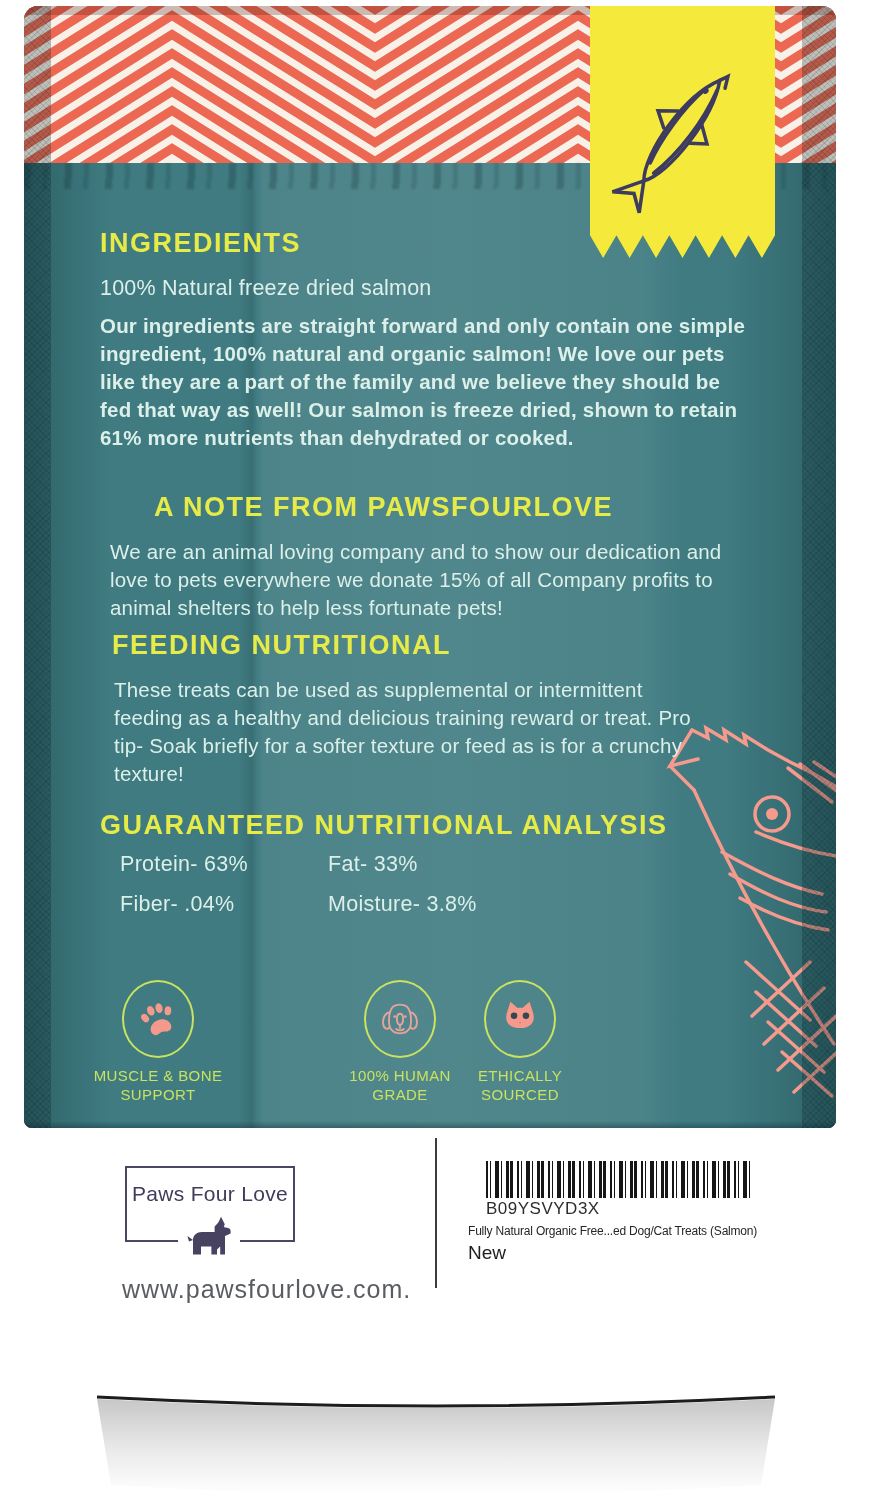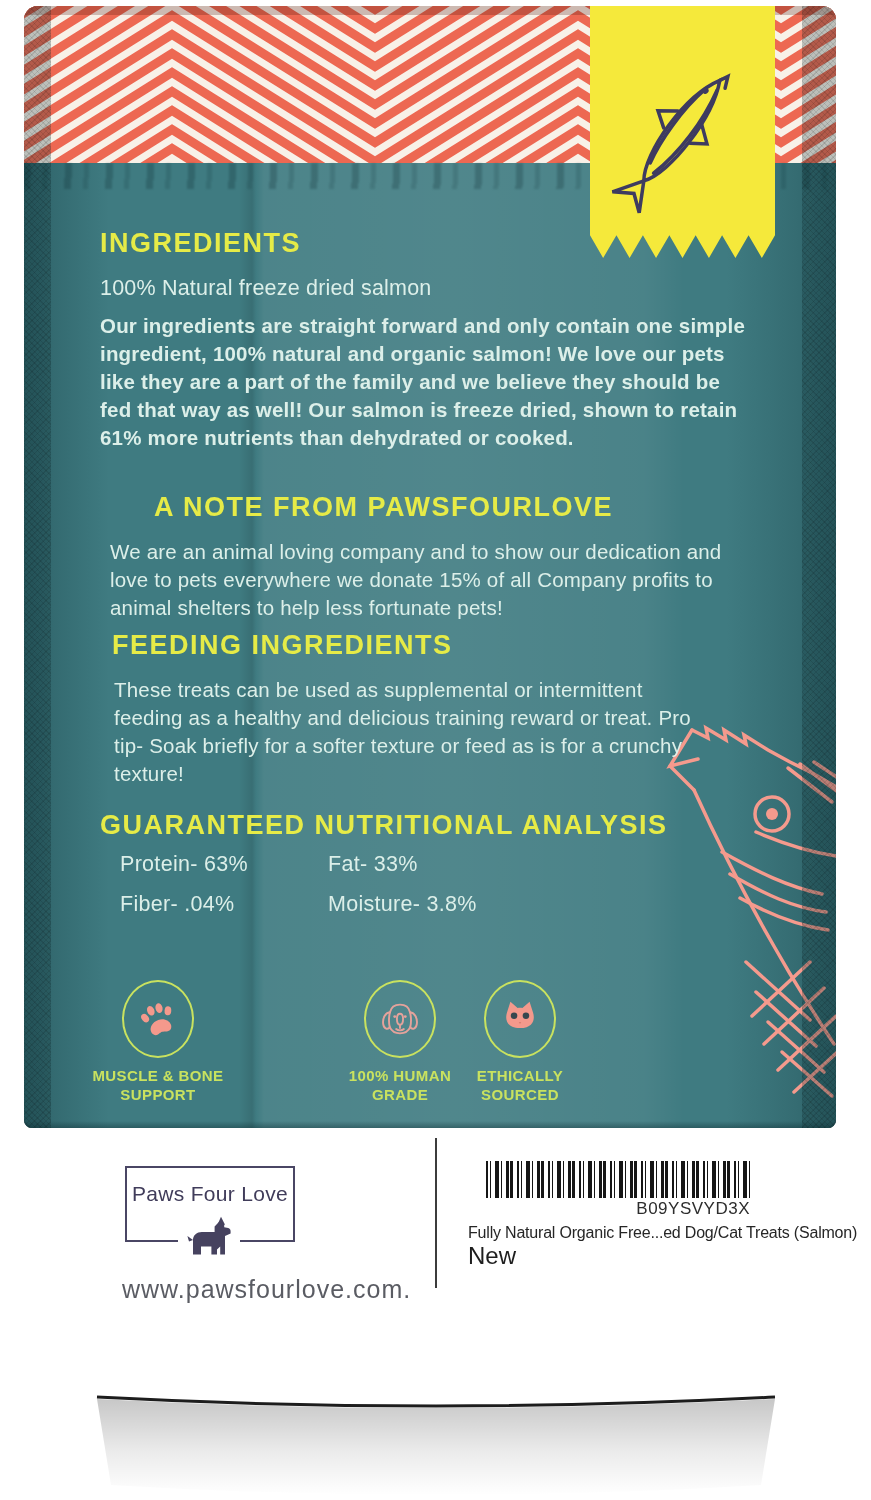--- a/index.html
+++ b/index.html
@@ -67,21 +67,21 @@
     position:absolute;color:#dcefe9;font-size:20.5px;line-height:28px;letter-spacing:.2px;
   }
   .sub-text{position:absolute;color:#dcefe9;font-size:21.5px;white-space:nowrap;letter-spacing:.2px;}
   .nut{position:absolute;color:#dcefe9;font-size:21.5px;white-space:nowrap;letter-spacing:.3px;}
   
   .badge{position:absolute;width:150px;top:974px;transform:translateX(-50%);text-align:center;}
   .badge .ring{
     width:68px;height:74px;margin:0 auto;border:2.5px solid #c9e25f;border-radius:50%;
     display:flex;align-items:center;justify-content:center;
   }
-  .badge .lbl{margin-top:8px;color:#c9e25f;font-size:15px;font-weight:bold;line-height:19px;letter-spacing:.4px;text-align:center;}
+  .badge .lbl{margin-top:8px;color:#c9e25f;font-size:15px;font-weight:normal;line-height:19px;letter-spacing:.4px;text-align:center;}
   
   .logo-box{
     position:absolute;left:125px;top:1166px;width:166px;height:72px;border:2px solid #4a4664;background:#fff;
   }
   .logo-brand{
     position:absolute;left:0;top:14px;width:100%;text-align:center;
     color:#403c5a;font-size:21px;font-weight:normal;letter-spacing:.3px;
   }
   .logo-patch{position:absolute;left:178px;top:1230px;width:62px;height:14px;background:#fff;}
   .logo-dog{position:absolute;left:185px;top:1214px;}
@@ -89,27 +89,27 @@
     position:absolute;left:122px;top:1252px;color:#5a5c63;font-size:25px;letter-spacing:1px;white-space:nowrap;margin-top:23px;
   }
   .divider{position:absolute;left:435px;top:1138px;width:2px;height:150px;background:#3c3c3c;}
   .barcode{
     position:absolute;left:486px;top:1161px;width:264px;height:37px;background:
     repeating-linear-gradient(90deg,#161616 0 2px,#fff 2px 4px,#161616 4px 5px,#fff 5px 9px,
       #161616 9px 13px,#fff 13px 15px,#161616 15px 16px,#fff 16px 20px,#161616 20px 23px,
       #fff 23px 24px,#161616 24px 27px,#fff 27px 31px);
   }
   .barcode-text{
-    position:absolute;left:486px;top:1199px;width:264px;text-align:right;color:#2d2d2d;
+    position:absolute;left:486px;top:1199px;width:264px;text-align:left;color:#2d2d2d;
     font-size:17px;letter-spacing:.5px;
   }
   .product-title{
-    position:absolute;left:468px;top:1224px;color:#262626;font-size:16px;letter-spacing:-0.2px;white-space:nowrap;
-  }
-  .condition{position:absolute;left:468px;top:1242px;color:#1e1e1e;font-size:24px;}
+    position:absolute;left:468px;top:1224px;color:#262626;font-size:12px;letter-spacing:-0.2px;white-space:nowrap;
+  }
+  .condition{position:absolute;left:468px;top:1242px;color:#1e1e1e;font-size:19px;}
   .bottom-curve{position:absolute;left:75px;top:1383px;}
 </style>
 </head>
 <body>
 
 <div id="canvas">
 
   <div class="bag">
 
     <div class="header">
@@ -186,21 +186,21 @@
     </div>
 
     <div class="content">
       <div class="h-yellow" style="left:76px;top:222px;">INGREDIENTS</div>
       <div class="sub-text" style="left:76px;top:270px;">100% Natural freeze dried salmon</div>
       <div class="body-text" style="left:76px;top:306px;width:648px;font-weight:bold;">Our ingredients are straight forward and only contain one simple ingredient, 100% natural and organic salmon! We love our pets like they are a part of the family and we believe they should be fed that way as well! Our salmon is freeze dried, shown to retain 61% more nutrients than dehydrated or cooked.</div>
 
       <div class="h-yellow" style="left:84px;top:486px;margin-left:46px;">A NOTE FROM PAWSFOURLOVE</div>
       <div class="body-text" style="left:86px;top:532px;width:632px;">We are an animal loving company and to show our dedication and love to pets everywhere we donate 15% of all Company profits to animal shelters to help less fortunate pets!</div>
 
-      <div class="h-yellow" style="left:88px;top:624px;">FEEDING INGREDIENTS</div>
+      <div class="h-yellow" style="left:88px;top:624px;">FEEDING NUTRITIONAL</div>
       <div class="body-text" style="left:90px;top:670px;width:600px;">These treats can be used as supplemental or intermittent feeding as a healthy and delicious training reward or treat. Pro tip- Soak briefly for a softer texture or feed as is for a crunchy texture!</div>
 
       <div class="h-yellow" style="left:76px;top:804px;">GUARANTEED NUTRITIONAL ANALYSIS</div>
       <div class="nut" style="left:96px;top:846px;">Protein- 63%</div>
       <div class="nut" style="left:304px;top:846px;">Fat- 33%</div>
       <div class="nut" style="left:96px;top:886px;">Fiber- .04%</div>
       <div class="nut" style="left:304px;top:886px;">Moisture- 3.8%</div>
 
 
       <div class="badge" style="left:134px;">

